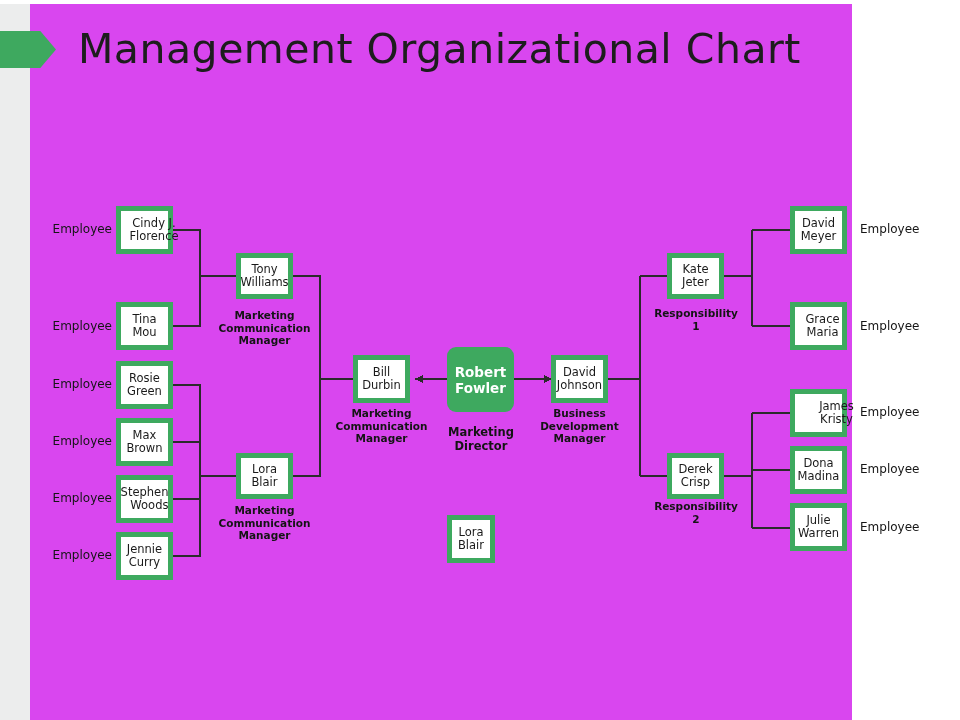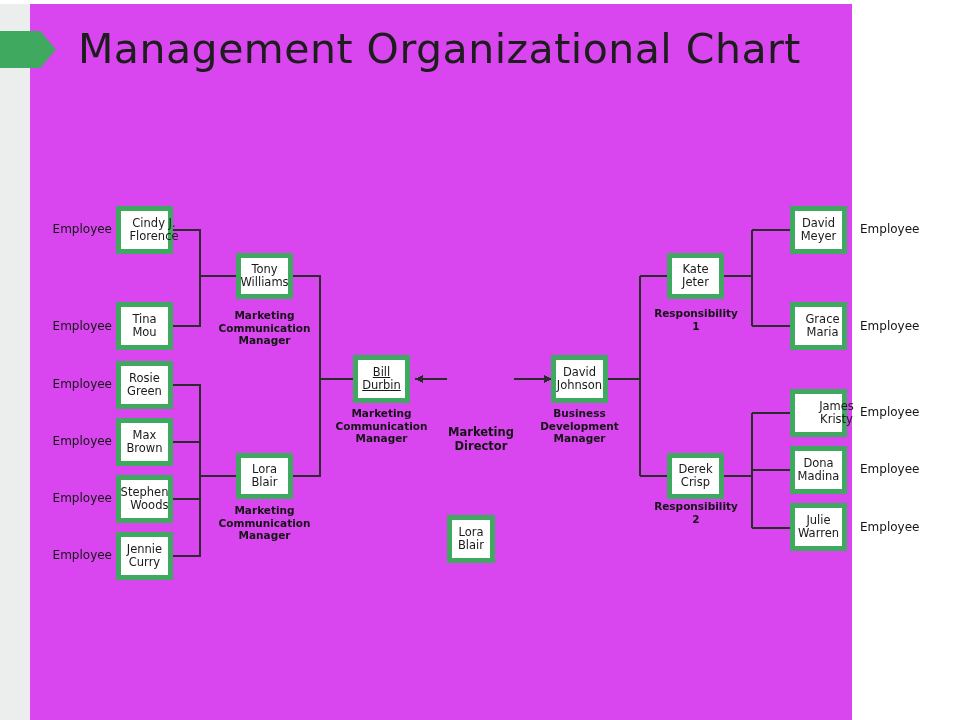--- a/index.html
+++ b/index.html
@@ -143,23 +143,24 @@
     <div class="node" style="left:116px;top:414px;width:57px;height:48px;">Max<br>Brown</div>
     <div class="node" style="left:116px;top:471px;width:57px;height:48px;text-align:right;">Stephen<br>Woods</div>
     <div class="node" style="left:116px;top:528px;width:57px;height:48px;">Jennie<br>Curry</div>
 
     <div class="node" style="left:236px;top:249px;width:57px;height:46px;">Tony<br>Williams</div>
     <div class="caption" style="left:206px;top:305px;width:117px;">Marketing<br>Communication<br>Manager</div>
 
     <div class="node" style="left:236px;top:449px;width:57px;height:46px;">Lora<br>Blair</div>
     <div class="caption" style="left:206px;top:500px;width:117px;">Marketing<br>Communication<br>Manager</div>
 
-    <div class="node" style="left:353px;top:351px;width:57px;height:48px;text-decoration:underline;">Bill<br>Durbin</div>
+    <div class="node" style="left:353px;top:351px;width:57px;height:48px;">Bill<br>Durbin</div>
     <div class="caption" style="left:323px;top:403px;width:117px;">Marketing<br>Communication<br>Manager</div>
 
+    <div class="node root" style="left:447px;top:343px;width:67px;height:65px;">Robert<br>Fowler</div>
     <div class="caption root-cap" style="left:421px;top:421px;width:120px;">Marketing<br>Director</div>
 
     <div class="node" style="left:551px;top:351px;width:57px;height:48px;">David<br>Johnson</div>
     <div class="caption" style="left:521px;top:403px;width:117px;">Business<br>Development<br>Manager</div>
 
     <div class="node" style="left:667px;top:249px;width:57px;height:46px;">Kate<br>Jeter</div>
     <div class="caption" style="left:640px;top:303px;width:112px;">Responsibility<br>1</div>
 
     <div class="node" style="left:667px;top:449px;width:57px;height:46px;">Derek<br>Crisp</div>
     <div class="caption" style="left:640px;top:496px;width:112px;">Responsibility<br>2</div>

